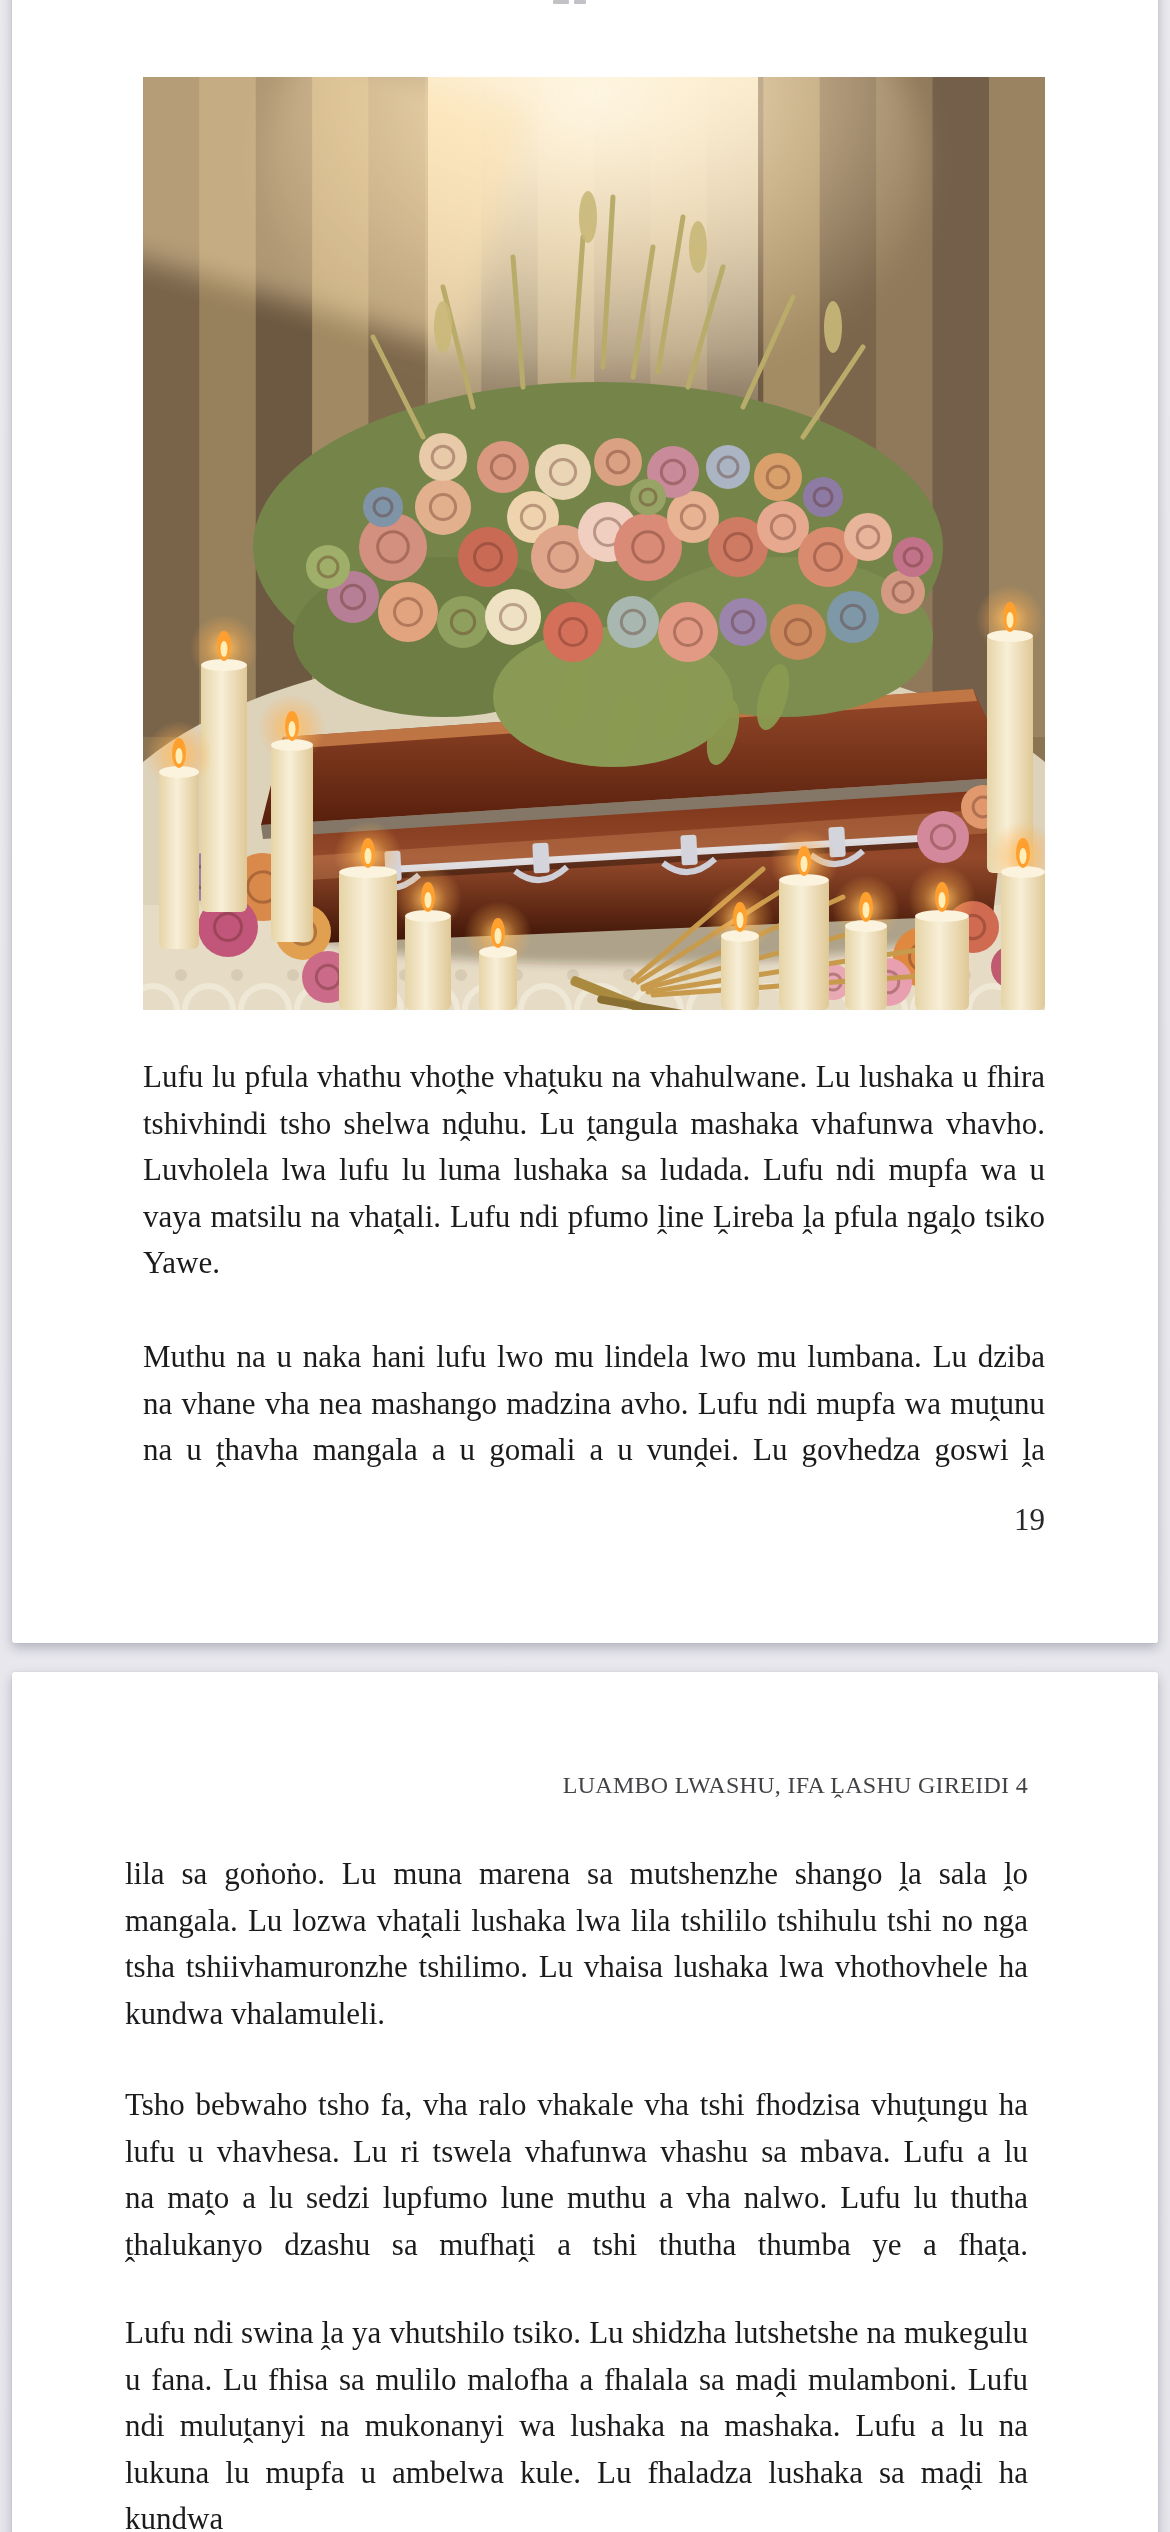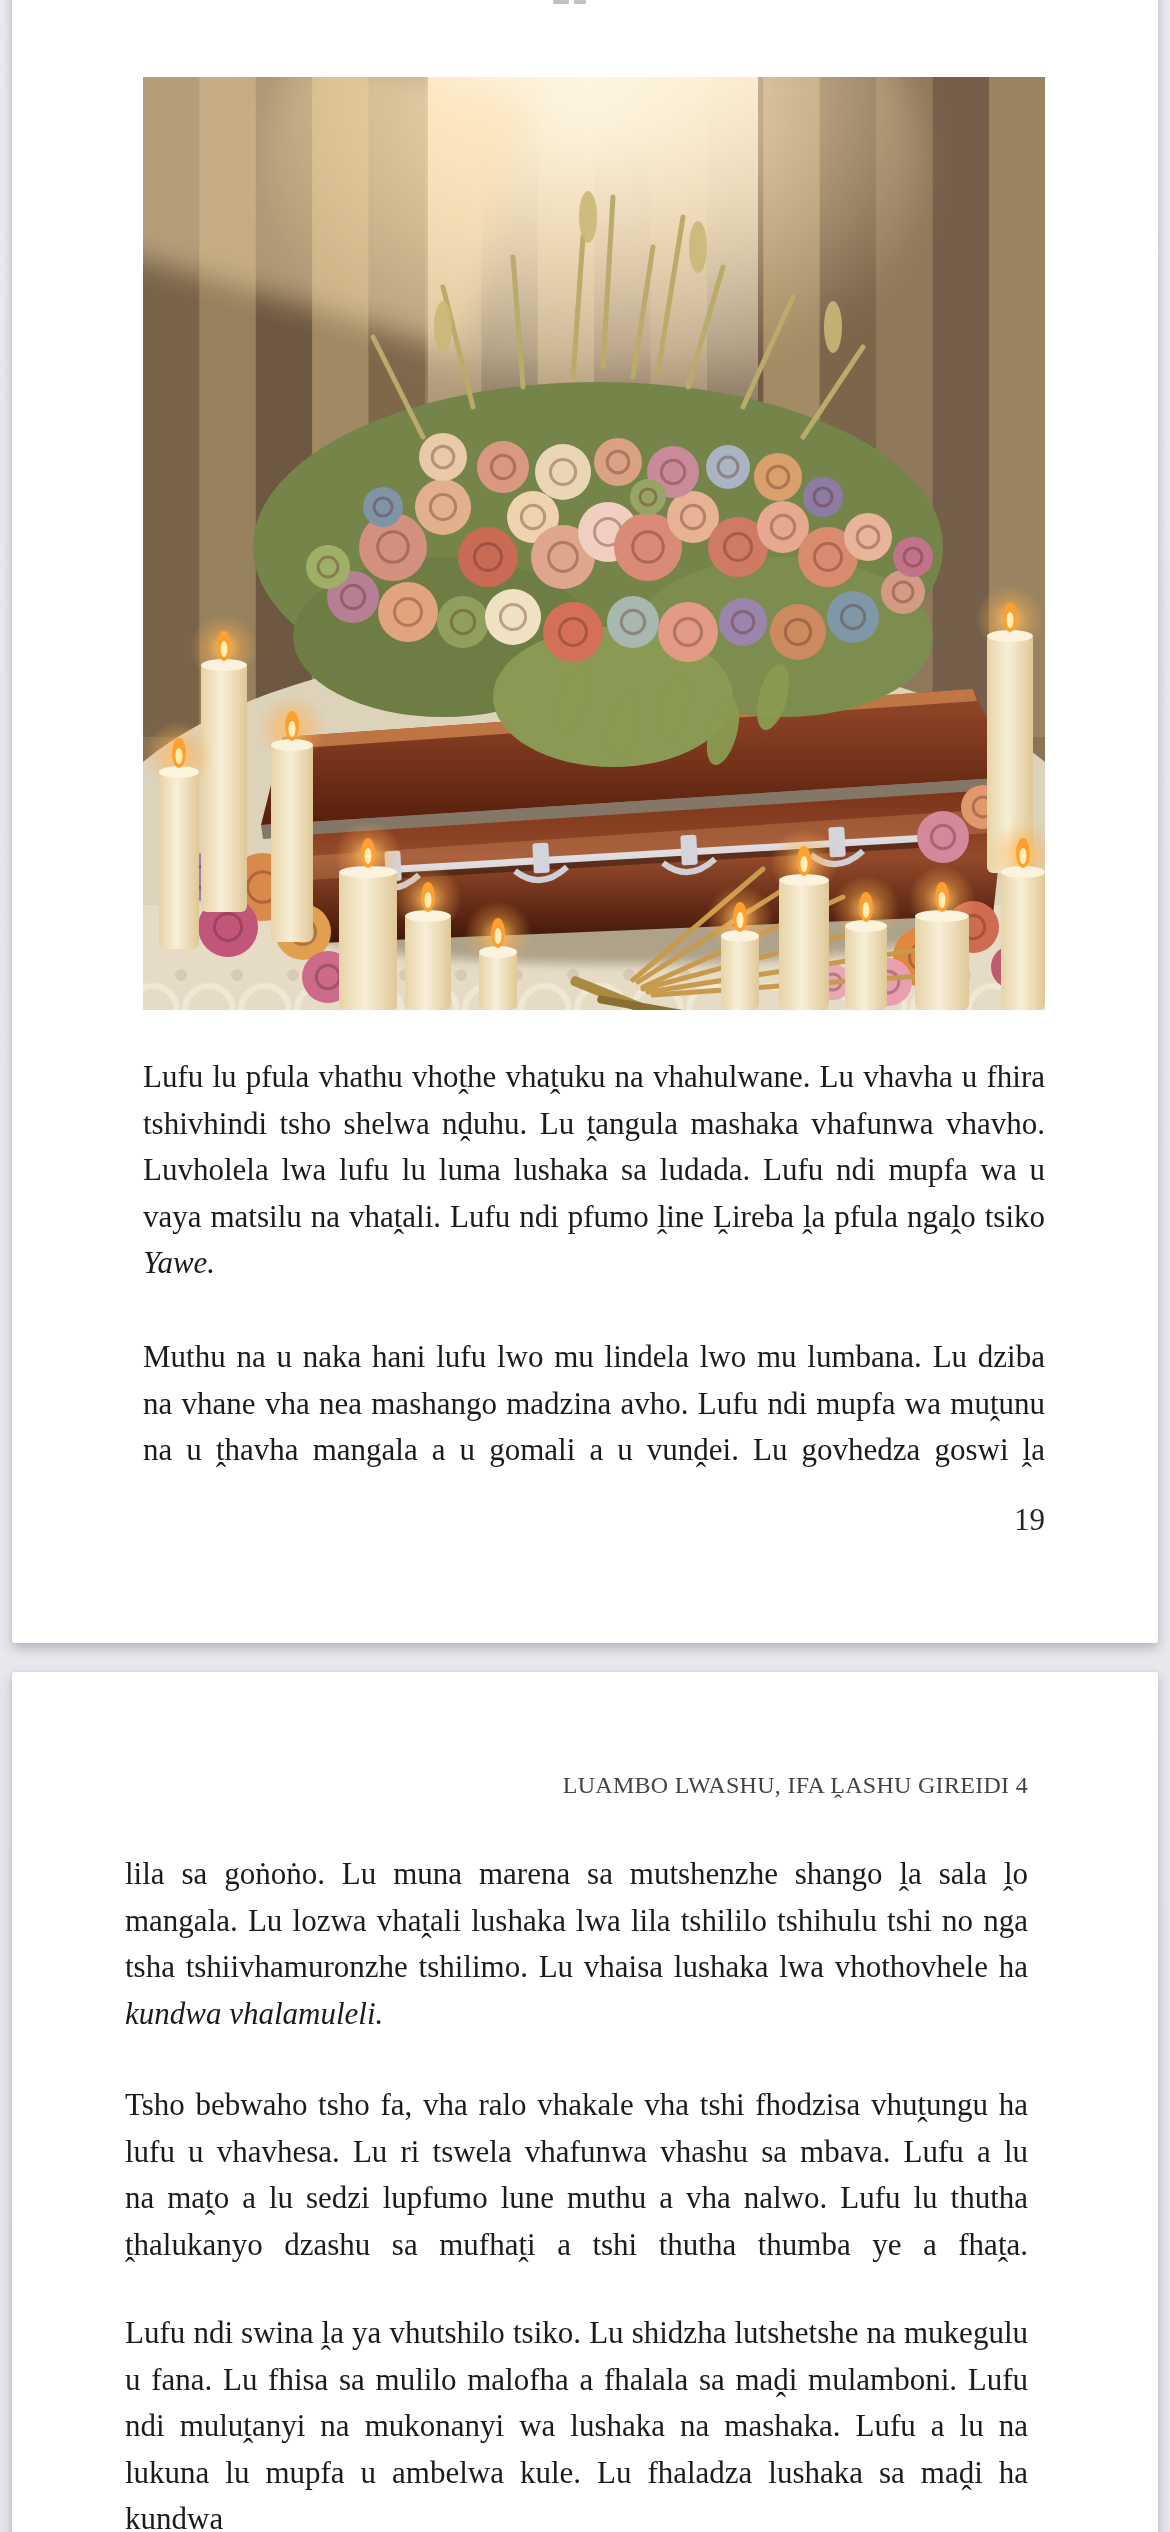--- a/index.html
+++ b/index.html
@@ -16,21 +16,21 @@
   #page2{top:1672px;height:1060px;}
   .remnant{position:absolute;background:#c2c2c6;border-radius:1px;}
   .figure{position:absolute;left:131px;top:117px;width:902px;height:933px;overflow:hidden;}
   .para{
     position:absolute;left:131px;width:902px;
     font-size:31px;line-height:46.5px;color:#1b1b1d;
   }
   #page2 .para{left:113px;width:903px;}
   .line{width:100%;}
   .jl{text-align:justify;text-align-last:justify;}
-  .ll{text-align:left;text-align-last:left;font-style:italic;}
+  .ll{text-align:left;text-align-last:left;}
   .pagenum{
     position:absolute;left:131px;top:1542px;width:902px;text-align:right;
     font-size:31px;color:#26262a;
   }
   .running-header{
     position:absolute;left:113px;top:100px;width:903px;text-align:right;
     font-size:24px;letter-spacing:.3px;color:#434347;
   }
 </style>
 </head>
@@ -356,21 +356,21 @@
             <circle cx="597" cy="842" r="34" fill="url(#flameGlow)"></circle>
             <rect x="578" y="856" width="38" height="77" rx="6" fill="url(#candleG)"></rect>
             <ellipse cx="597" cy="859" rx="19" ry="6" fill="#fbf3dd"></ellipse>
             <ellipse cx="597" cy="840" rx="7" ry="15" fill="#ff9f2e"></ellipse>
             <ellipse cx="597" cy="843" rx="3.5" ry="8" fill="#ffeeb8"></ellipse>
           </g>
       </svg>
     </div>
 
     <div class="para" style="top:1094px">
-      <div class="line jl">Lufu lu pfula vhathu vhoṱhe vhaṱuku na vhahulwane. Lu vhavha u fhira</div>
+      <div class="line jl">Lufu lu pfula vhathu vhoṱhe vhaṱuku na vhahulwane. Lu lushaka u fhira</div>
       <div class="line jl">tshivhindi tsho shelwa nḓuhu. Lu ṱangula mashaka vhafunwa vhavho.</div>
       <div class="line jl">Luvholela lwa lufu lu luma lushaka sa ludada.  Lufu ndi mupfa wa u</div>
       <div class="line jl">vaya matsilu na vhaṱali. Lufu ndi pfumo ḽine Ḽireba ḽa pfula ngaḽo tsiko</div>
       <div class="line ll">Yawe.</div>
     </div>
 
     <div class="para" style="top:1374px">
       <div class="line jl">Muthu na u naka hani lufu lwo mu lindela lwo mu lumbana. Lu dziba</div>
       <div class="line jl">na vhane vha nea mashango madzina avho. Lufu ndi mupfa wa muṱunu</div>
       <div class="line jl">na u ṱhavha mangala a u gomali a u vunḓei.  Lu govhedza goswi ḽa</div>

